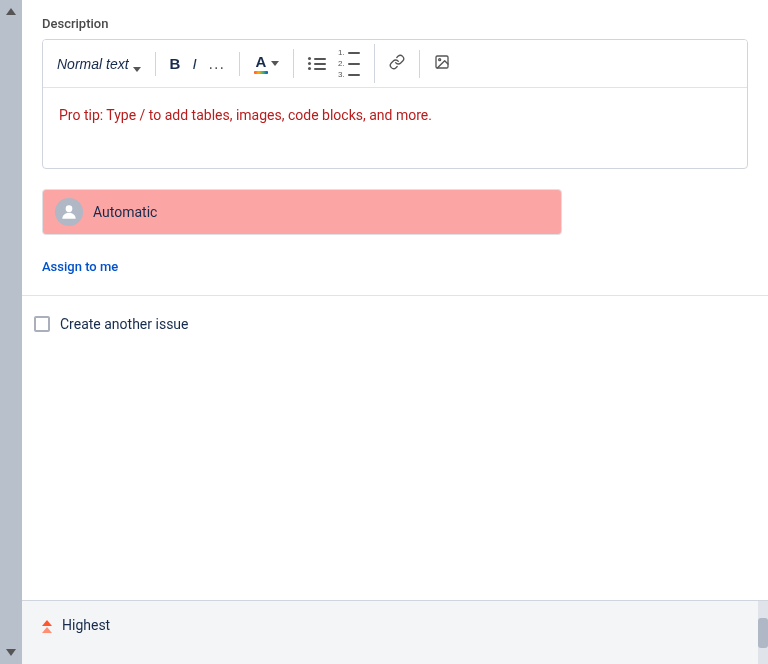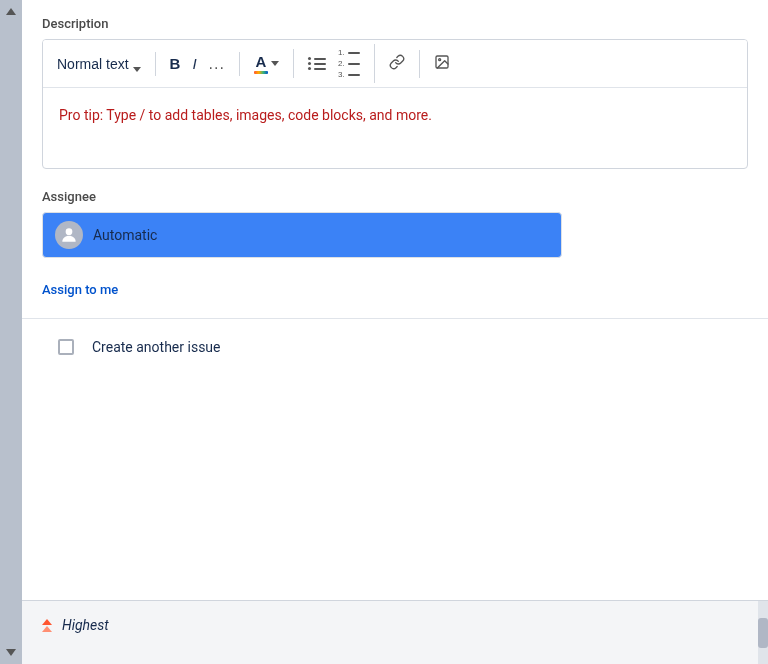--- a/index.html
+++ b/index.html
@@ -105,20 +105,21 @@
       gap: 4px;
       font-size: 14px;
       font-weight: 500;
       color: #172b4d;
       background: none;
       border: none;
       cursor: pointer;
       padding: 4px 6px;
       border-radius: 3px;
       white-space: nowrap;
+      font-style: italic;
     }
 
     .chevron-down {
       width: 0;
       height: 0;
       border-left: 4px solid transparent;
       border-right: 4px solid transparent;
       border-top: 5px solid #555;
       display: inline-block;
     }
@@ -248,21 +249,21 @@
 
     
     .assignee-section {
       padding: 20px 20px 0 20px;
     }
 
     .assignee-dropdown {
       display: flex;
       align-items: center;
       gap: 10px;
-      background: #3b82f6;
+      background: #fca5a5;
       border: 1px solid #dde0e4;
       border-radius: 4px;
       padding: 8px 12px;
       cursor: pointer;
       width: 100%;
       max-width: 520px;
     }
 
     .avatar-icon {
       width: 28px;
@@ -297,24 +298,24 @@
 
     
     .divider {
       height: 1px;
       background: #e0e4ea;
       margin: 20px 0;
     }
 
     
     .create-another-section {
-      padding: 0 36px;
-      display: flex;
-      align-items: center;
-      gap: 18px;
+      padding: 0 12px;
+      display: flex;
+      align-items: center;
+      gap: 10px;
     }
 
     .checkbox {
       width: 16px;
       height: 16px;
       border: 2px solid #aab0bb;
       border-radius: 2px;
       cursor: pointer;
       background: #fff;
       flex-shrink: 0;
@@ -351,24 +352,23 @@
       top: 50%;
       transform: translateY(-50%);
       width: 10px;
       height: 30px;
       background: #b0b7c5;
       border-radius: 3px;
     }
 
     .priority-row {
       display: flex;
-      align-items: center;
+      align-items: flex-end;
       gap: 10px;
       padding: 16px 20px;
-      font-style: italic;
     }
 
     .priority-icon {
       display: flex;
       align-items: center;
       justify-content: center;
     }
 
     .priority-arrows {
       display: flex;
@@ -490,21 +490,20 @@
 
       </div>
 
       <div class="editor-body">
         <span>Pro tip: Type / to add tables, images, code blocks, and more.</span>
       </div>
     </div>
   </div>
 
   <div class="assignee-section">
-    <div class="section-label">Assignee</div>
 
     <div class="assignee-dropdown">
       <div class="avatar-icon">
         <svg viewBox="0 0 24 24" fill="#fff">
           <circle cx="12" cy="8" r="4"></circle>
           <path d="M4 20c0-4 3.6-7 8-7s8 3 8 7"></path>
         </svg>
       </div>
       <span class="assignee-text">Automatic</span>
     </div>

